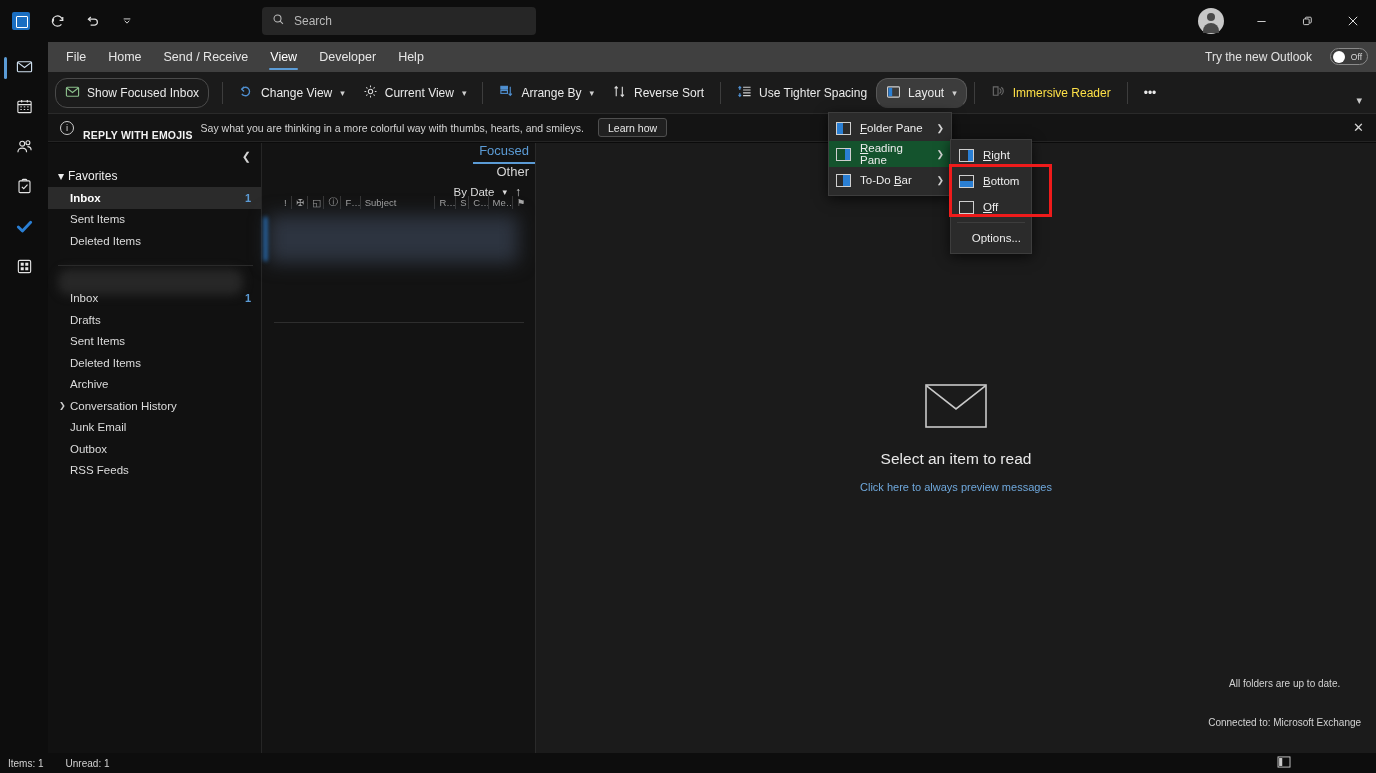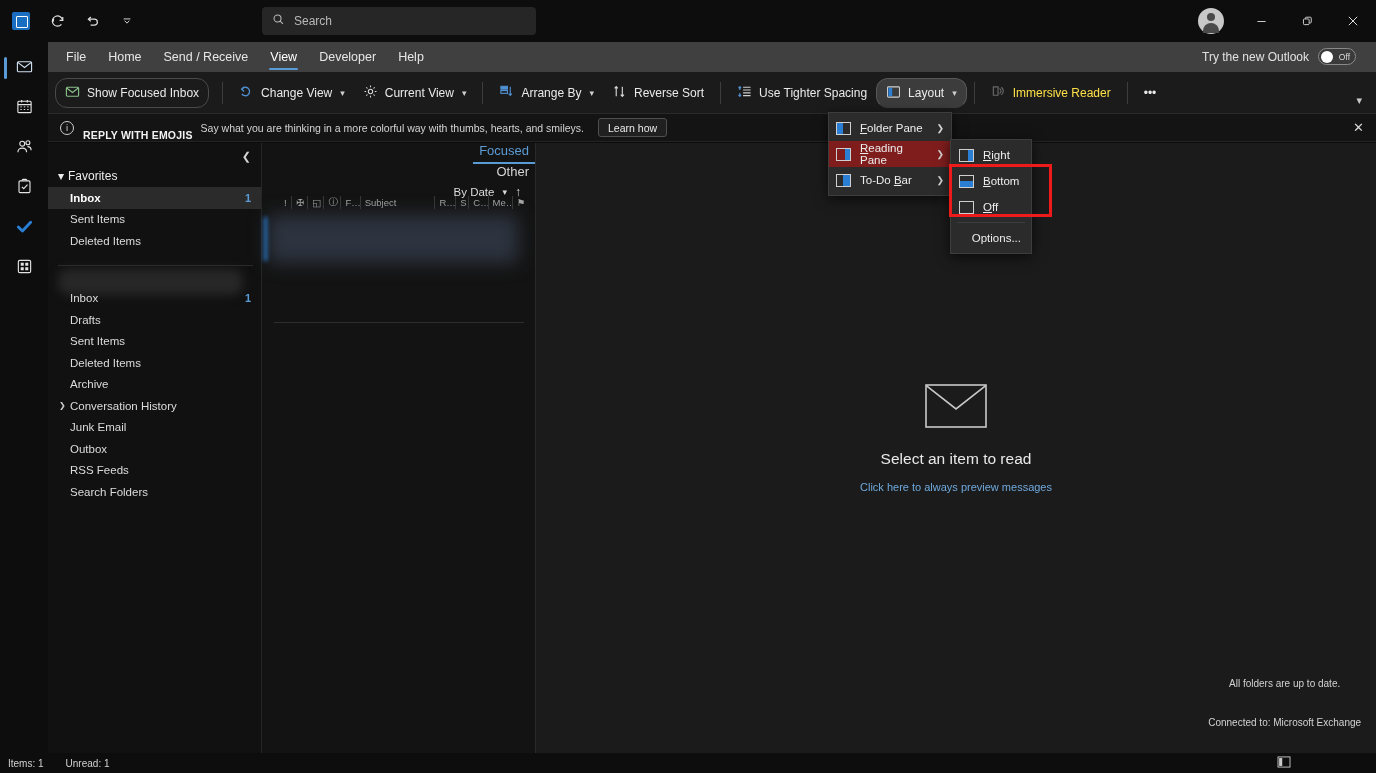--- a/index.html
+++ b/index.html
@@ -69,22 +69,22 @@
     height: 30px; padding: 0 11px; display: flex; align-items: center;
     font-size: 12.5px; color: #e6e6e6; position: relative;
   }
   .tab:first-child { margin-left: 55px; }
   .tab.active { color: #ffffff; }
   .tab.active::after {
     content: ""; position: absolute; left: 10px; right: 10px; bottom: 2px;
     height: 2px; background: #5b9bd5; border-radius: 1px;
   }
   .newol {
-    position: absolute; right: 20px; top: 6px;
-    display: flex; align-items: center; gap: 9px; font-size: 12px; color: #e2e2e2;
+    position: absolute; right: 8px; top: 6px;
+    display: flex; align-items: center; gap: 18px; font-size: 12px; color: #e2e2e2;
   }
   .toggle {
     width: 38px; height: 17px; border-radius: 9px; background: #3a3a3a;
     border: 1px solid #8a8a8a; position: relative; display: flex; align-items: center;
   }
   .toggle .knob {
     width: 12px; height: 12px; border-radius: 50%; background: #ffffff;
     position: absolute; left: 2px;
   }
   .toggle .tlabel {
@@ -248,21 +248,21 @@
   
   .dropdown {
     position: absolute; left: 828px; top: 112px; width: 124px;
     background: #2b2b2b; border: 1px solid #3d3d3d;
     box-shadow: 0 3px 12px rgba(0,0,0,.65); padding: 2px 0; z-index: 40;
   }
   .dd-item {
     height: 26px; display: flex; align-items: center; gap: 9px; padding: 0 7px;
     font-size: 11.5px; color: #ececec;
   }
-  .dd-item.hl { background: #7f1d1d; }
+  .dd-item.hl { background: #14532d; }
   .dd-item .arrow { margin-left: auto; font-size: 9px; color: #d6d6d6; }
   .dd-item u { text-decoration: underline; }
 
   .submenu {
     position: absolute; left: 950px; top: 139px; width: 82px;
     background: #2b2b2b; border: 1px solid #3d3d3d;
     box-shadow: 0 3px 12px rgba(0,0,0,.65); padding: 2px 0; z-index: 41;
   }
   .sm-item {
     height: 26px; display: flex; align-items: center; gap: 9px; padding: 0 8px;
@@ -576,23 +576,20 @@
         <span>Conversation History</span>
       </div>
       <div class="fp-row">
         <span>Junk Email</span>
       </div>
       <div class="fp-row">
         <span>Outbox</span>
       </div>
       <div class="fp-row">
         <span>RSS Feeds</span>
-      </div>
-      <div class="fp-row">
-        <span>Search Folders</span>
       </div>
     </div>
   </div>
 
   <div class="msglist">
     <div class="ml-tabs">
       <div class="ml-tab active">Focused</div>
       <div class="ml-tab">Other</div>
       <div class="ml-sort">
         <span>By Date</span>

